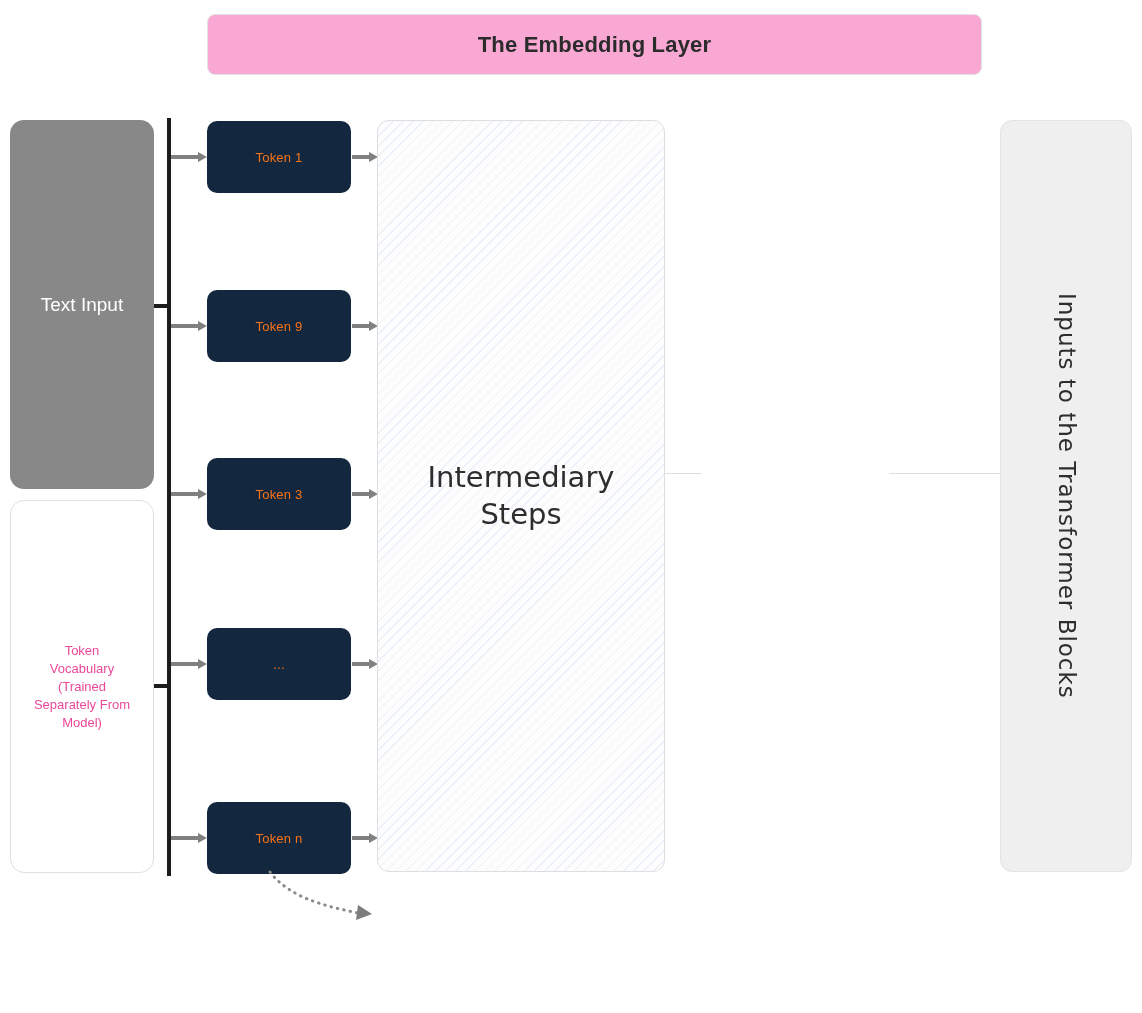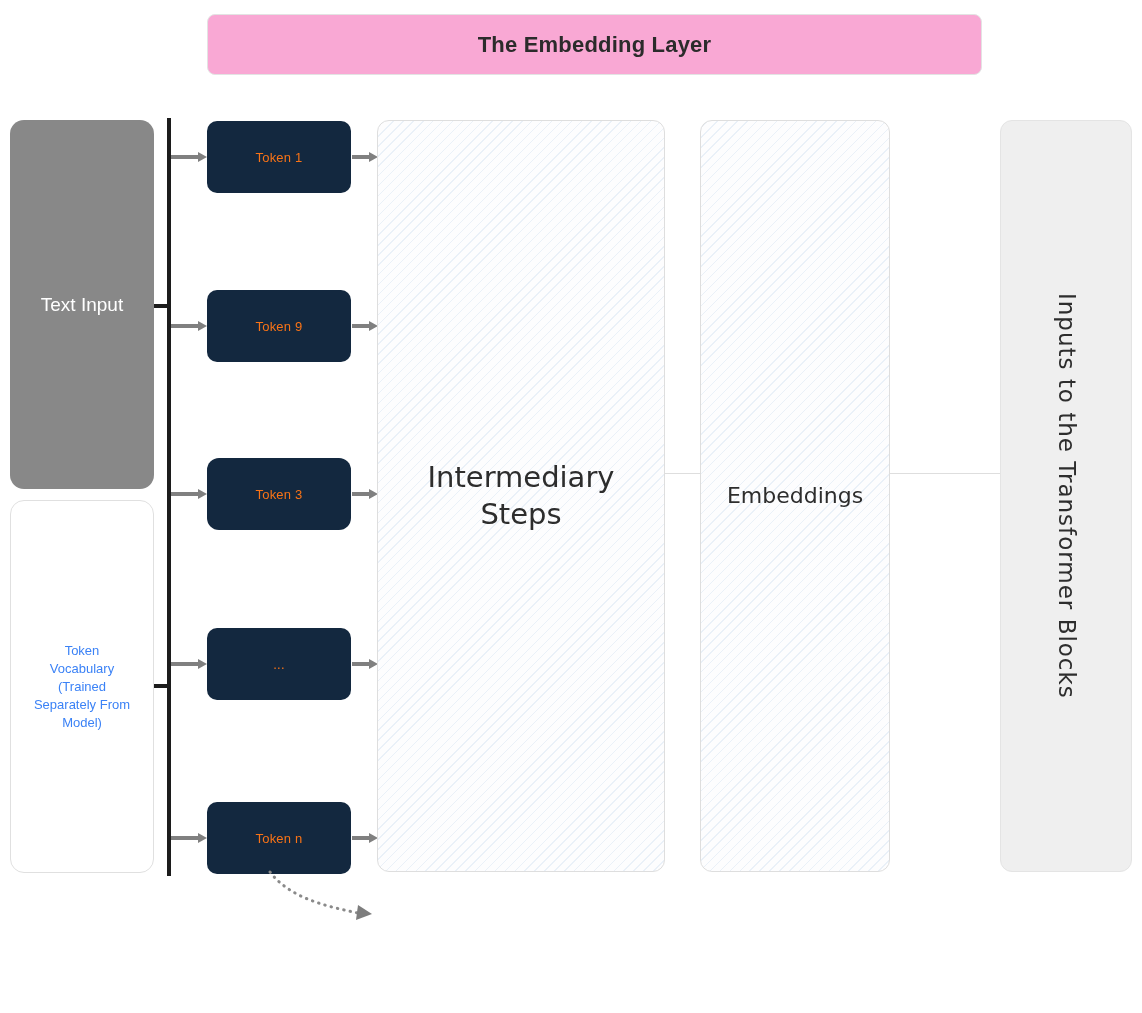--- a/index.html
+++ b/index.html
@@ -70,21 +70,21 @@
     height: 373px;
     background: #ffffff;
     border: 1px solid #e0e0e0;
     border-radius: 14px;
     display: flex;
     align-items: center;
     justify-content: center;
     box-sizing: border-box;
   }
   .vocab-label {
-    color: #3b82f6;
+    color: #ec4899;
     font-size: 13px;
     text-align: center;
     line-height: 18px;
     white-space: pre-line;
     padding: 0 6px;
   }
 
   
   .bus-line {
     position: absolute;
@@ -260,21 +260,21 @@
   <div class="bus-line"></div>
   <div class="bus-stub" style="top:304px;"></div>
   <div class="bus-stub" style="top:684px;"></div>
 
   <div class="token-box" style="top:121px;">
     <div class="token-label">Token 1</div>
   </div>
   <div class="token-box" style="top:290px;">
     <div class="token-label">Token 9</div>
   </div>
-  <div class="token-box" style="top:458px;border-radius:12px;">
+  <div class="token-box" style="top:458px;">
     <div class="token-label">Token 3</div>
   </div>
   <div class="token-box" style="top:628px;">
     <div class="token-label">...</div>
   </div>
   <div class="token-box" style="top:802px;">
     <div class="token-label">Token n</div>
   </div>
 
   <div class="arrow" style="left:171px; top:152px; width:36px;">
@@ -320,23 +320,20 @@
   </div>
 
   <div class="connector" style="left:665px; top:473px; width:36px;"></div>
   <div class="connector" style="left:889px; top:473px; width:112px;"></div>
 
   <div class="hatch-panel panel-intermediary">
     <div class="hand-label label-intermediary">Intermediary
 Steps</div>
   </div>
 
-  <div class="hatch-panel panel-embeddings">
-    <div class="hand-label label-embeddings">Embeddings</div>
-  </div>
 
   <div class="gray-panel">
     <div class="hand-label">Inputs to the Transformer Blocks</div>
   </div>
 
   <svg class="dotted-arrow" viewBox="0 0 140 70">
     <path d="M 20 12 C 40 38, 75 46, 108 53" fill="none" stroke="#8a8a8a" stroke-width="3" stroke-linecap="round" stroke-dasharray="0.5 6"></path>
     <polygon points="108,45 122,54 106,60" fill="#7d7d7d"></polygon>
   </svg>
 

